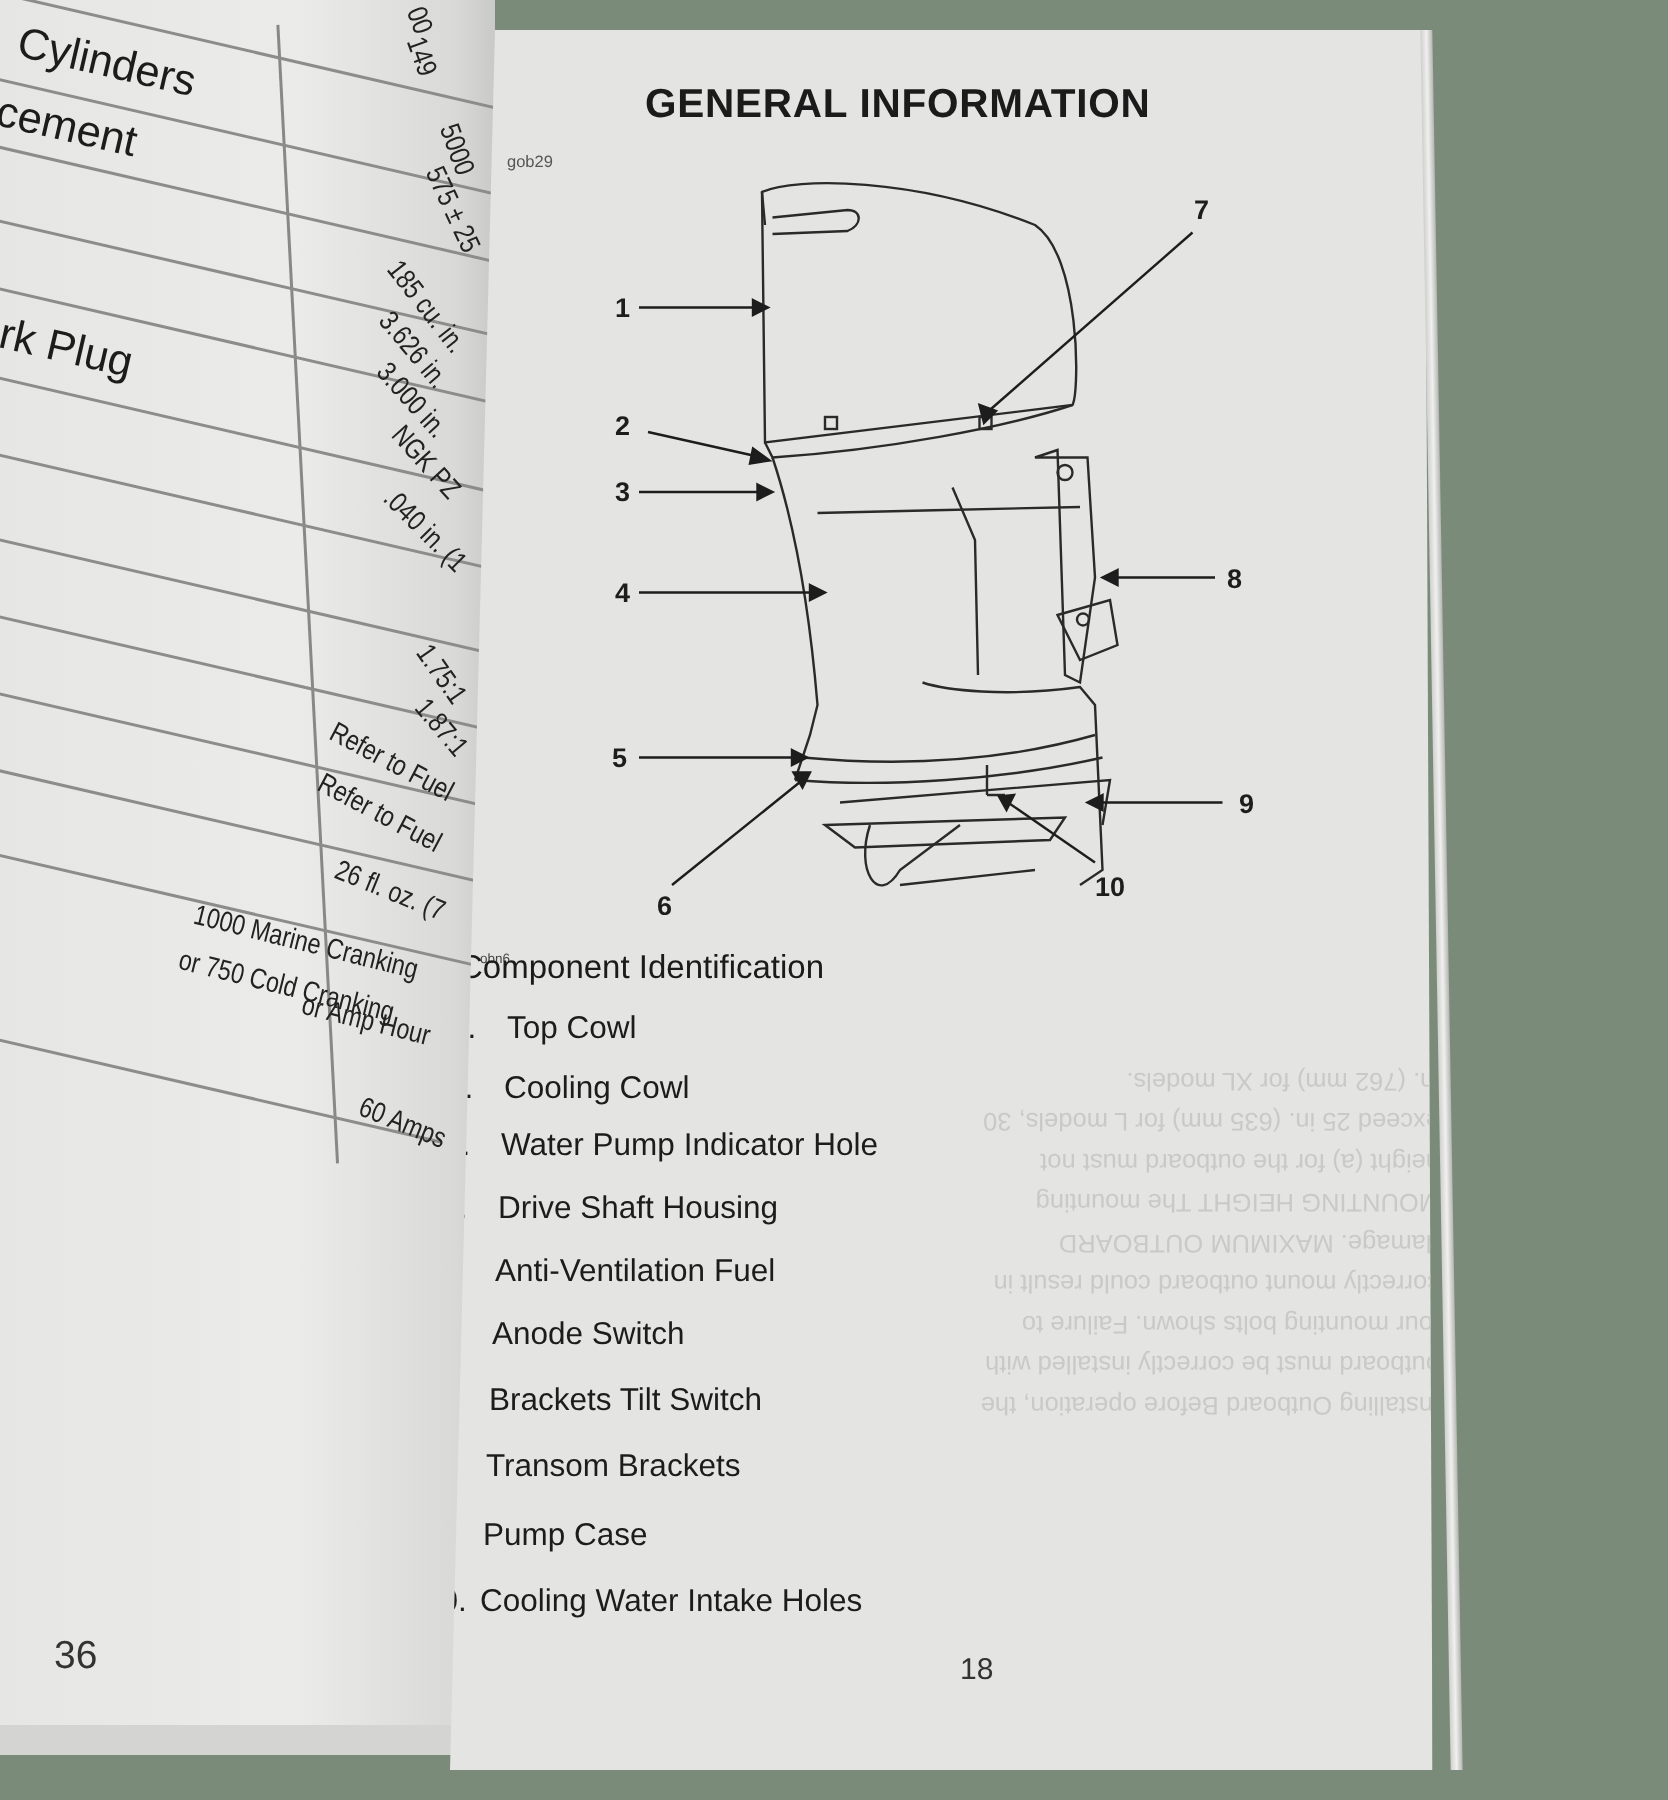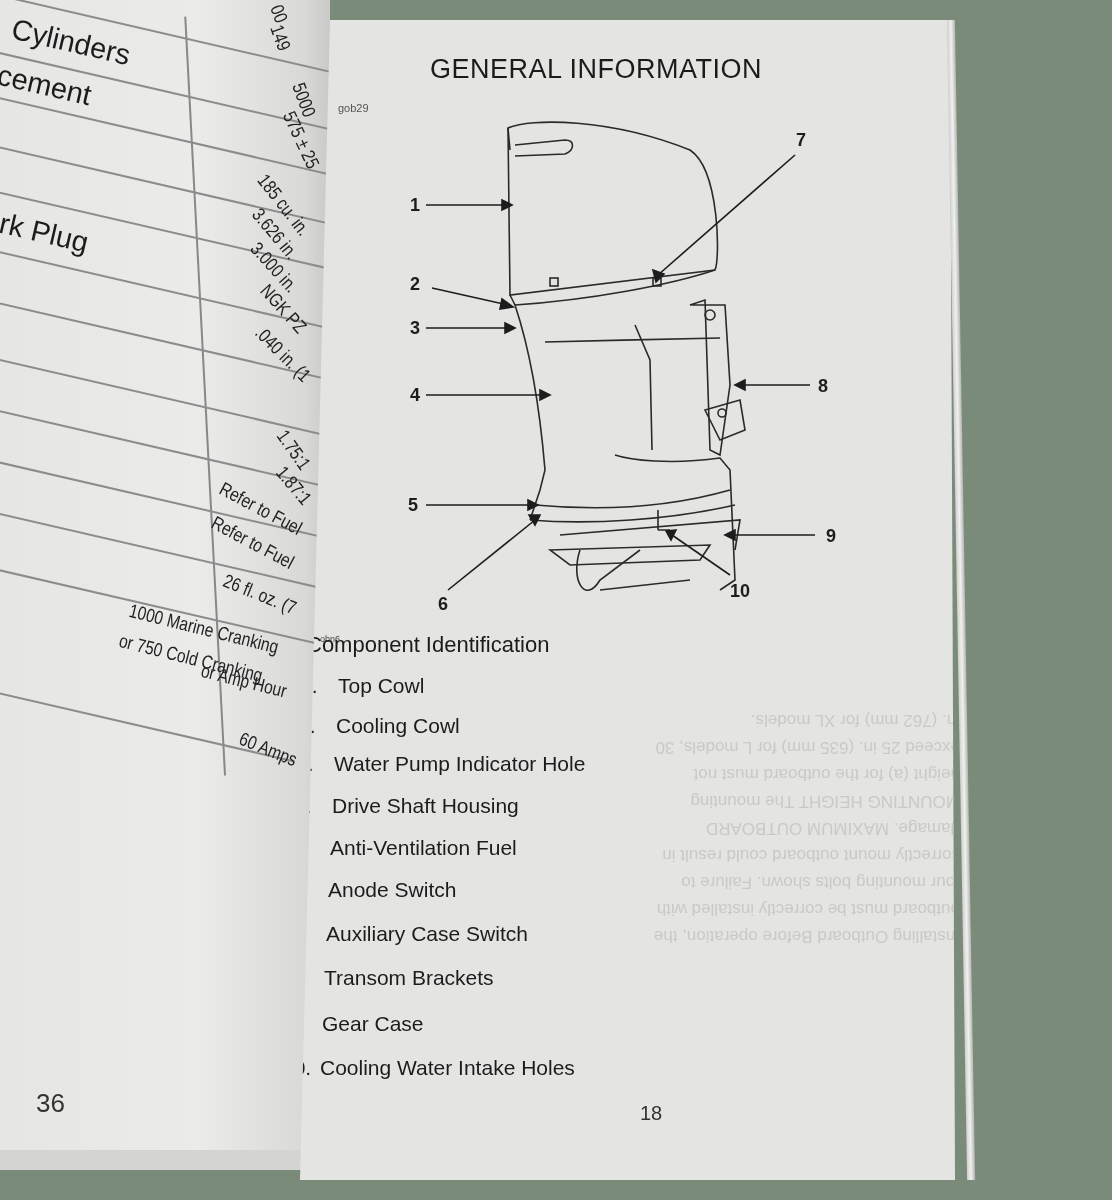--- a/index.html
+++ b/index.html
@@ -7,21 +7,21 @@
   .left-page{position:absolute;left:0;top:0;width:330px;height:1150px;background:linear-gradient(90deg,#e6e6e4 0%,#ebebea 60%,#d9d9d7 92%,#c9c9c7 100%);overflow:hidden;}
   .left-page .rows{position:absolute;left:-20px;top:-10px;width:360px;height:800px;transform:rotate(13deg);transform-origin:0 0;}
   .spec-label{position:absolute;left:0;font-size:29px;color:#1c1c1c;white-space:nowrap;}
   .spec-value{position:absolute;font-size:19px;color:#222;white-space:nowrap;transform:scaleX(.82);transform-origin:0 0;}
   .rule{position:absolute;left:-40px;width:520px;height:2px;background:#8c8c8c;}
   .vrule{position:absolute;left:205px;top:-20px;width:2px;height:760px;background:#888;transform:rotate(-16deg);transform-origin:0 0;}
   .page-num-left{position:absolute;left:36px;top:1088px;font-size:26px;color:#333;}
   .left-bottom{position:absolute;left:0;top:1150px;width:330px;height:20px;background:#d4d4d2;}
   .right-page{position:absolute;left:300px;top:20px;width:660px;height:1160px;background:#e4e4e2;clip-path:polygon(30px 0,650px 0,655px 1160px,0 1160px);}
   .right-page .bleed{position:absolute;left:340px;top:310px;width:320px;height:620px;color:#c9c9c7;font-size:17px;line-height:27px;transform:rotate(180deg);}
-  .title{position:absolute;left:130px;top:34px;font-size:27px;font-weight:normal;color:#1b1b1b;letter-spacing:.5px;}
+  .title{position:absolute;left:130px;top:34px;font-size:27px;font-weight:bold;color:#1b1b1b;letter-spacing:.5px;}
   .fig-code{position:absolute;left:38px;top:82px;font-size:11px;color:#555;}
   .diagram{position:absolute;left:90px;top:90px;}
   .callout{font-family:"Liberation Sans",sans-serif;font-weight:bold;font-size:18px;fill:#1d1d1d;}
   .section-code{position:absolute;left:20px;top:614px;font-size:9px;color:#444;}
   .section-title{position:absolute;left:6px;top:612px;font-size:22px;font-weight:normal;color:#1b1b1b;}
   .comp-list{position:absolute;left:0;top:650px;}
   .comp-item{position:absolute;font-size:21px;color:#1c1c1c;white-space:nowrap;}
   .comp-num{display:inline-block;width:38px;}
   .page-num-right{position:absolute;left:340px;top:1082px;font-size:20px;color:#333;}
   .edge{position:absolute;left:957px;top:20px;width:8px;height:1160px;background:linear-gradient(90deg,#cfcfcd,#f0f0ee,#b5b5b3);transform:skewX(1deg);}
@@ -143,21 +143,21 @@
   <div class="section-code">obn6</div>
   <div class="section-title">Component Identification</div>
 
   <div class="comp-list">
     <div class="comp-item" style="left:0px;top:4px"><span class="comp-num">1.</span><span>Top Cowl</span></div>
     <div class="comp-item" style="left:-2px;top:44px"><span class="comp-num">2.</span><span>Cooling Cowl</span></div>
     <div class="comp-item" style="left:-4px;top:82px"><span class="comp-num">3.</span><span>Water Pump Indicator Hole</span></div>
     <div class="comp-item" style="left:-6px;top:124px"><span class="comp-num">4.</span><span>Drive Shaft Housing</span></div>
     <div class="comp-item" style="left:-8px;top:166px"><span class="comp-num">5.</span><span>Anti-Ventilation Fuel</span></div>
     <div class="comp-item" style="left:-10px;top:208px"><span class="comp-num">6.</span><span>Anode Switch</span></div>
-    <div class="comp-item" style="left:-12px;top:252px"><span class="comp-num">7.</span><span>Auxiliary Case Switch</span></div>
+    <div class="comp-item" style="left:-12px;top:252px"><span class="comp-num">7.</span><span>Brackets Tilt Switch</span></div>
     <div class="comp-item" style="left:-14px;top:296px"><span class="comp-num">8.</span><span>Transom Brackets</span></div>
-    <div class="comp-item" style="left:-16px;top:342px"><span class="comp-num">9.</span><span>Gear Case</span></div>
+    <div class="comp-item" style="left:-16px;top:342px"><span class="comp-num">9.</span><span>Pump Case</span></div>
     <div class="comp-item" style="left:-18px;top:386px"><span class="comp-num">10.</span><span>Cooling Water Intake Holes</span></div>
   </div>
 
   <div class="page-num-right">18</div>
 </div>
 <div class="edge"></div>
 
 </body></html>

